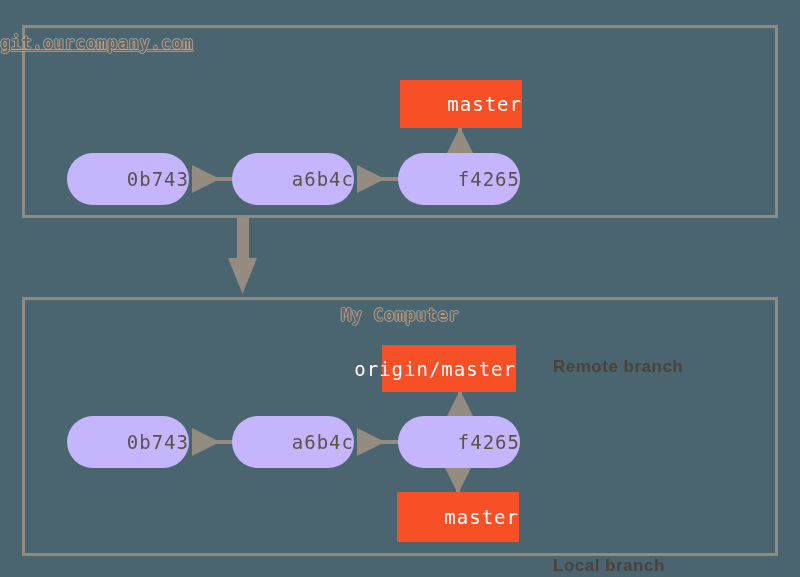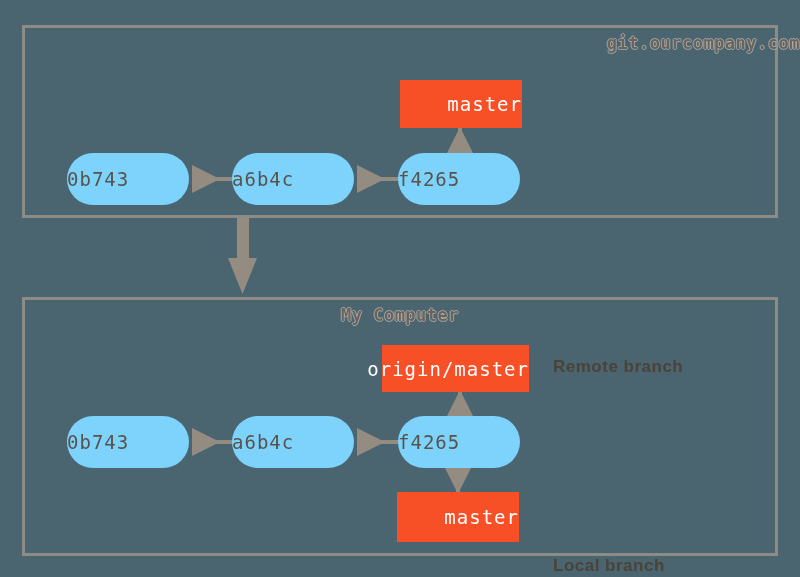--- a/index.html
+++ b/index.html
@@ -34,33 +34,33 @@
     font-weight: bold;
     color: #6d6258;
     letter-spacing: 0.5px;
     white-space: nowrap;
     text-shadow:
        1px 0 0 rgba(200,200,196,.55),
       -1px 0 0 rgba(200,200,196,.55),
        0 1px 0 rgba(200,200,196,.55),
        0 -1px 0 rgba(200,200,196,.55);
   }
-  #title-remote { left: 0; top: 33px; width: 800px; text-align: right; }
+  #title-remote { left: 0; top: 33px; width: 800px; text-align: left; text-decoration: underline; }
   #title-local  { left: 0; top: 305px; width: 800px; text-align: center; }
 
   
   .commit {
     position: absolute;
     width: 122px;
     height: 52px;
     border-radius: 26px;
-    background: #7dd3fc;
+    background: #c4b5fd;
     display: flex;
     align-items: center;
-    justify-content: flex-start;
+    justify-content: flex-end;
     color: #59534c;
     font-family: "DejaVu Sans Mono", "Liberation Mono", monospace;
     font-size: 19px;
     letter-spacing: 1px;
   }
 
   
   .branch-box {
     position: absolute;
     background: #f74f26;
@@ -154,21 +154,21 @@
     <span>a6b4c</span>
   </div>
   <div class="commit" style="left:398px; top:153px;">
     <span>f4265</span>
   </div>
 
 
   <div class="panel" id="panel-local"></div>
   <div class="panel-title" id="title-local">My Computer</div>
 
-  <div class="branch-box" style="left:382px; top:345px; width:134px; height:47px;padding-left:13px;">
+  <div class="branch-box" style="left:382px; top:345px; width:134px; height:47px;">
     <span>origin/master</span>
   </div>
   <div class="side-label" style="left:553px; top:357px;">Remote branch</div>
 
   <div class="commit" style="left:67px; top:416px;">
     <span>0b743</span>
   </div>
   <div class="commit" style="left:232px; top:416px;">
     <span>a6b4c</span>
   </div>

